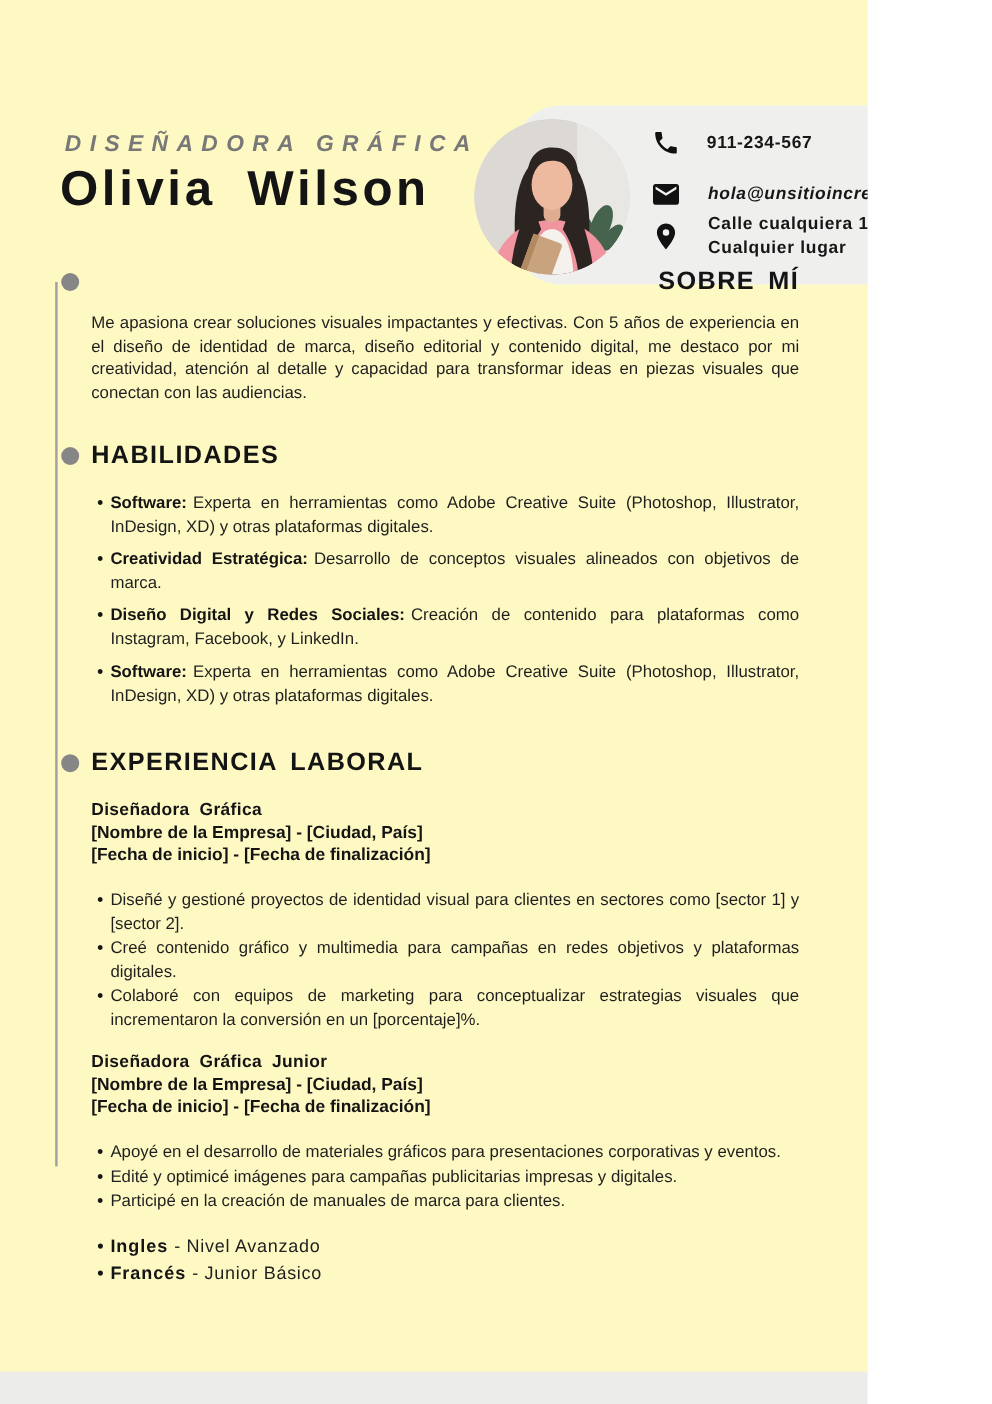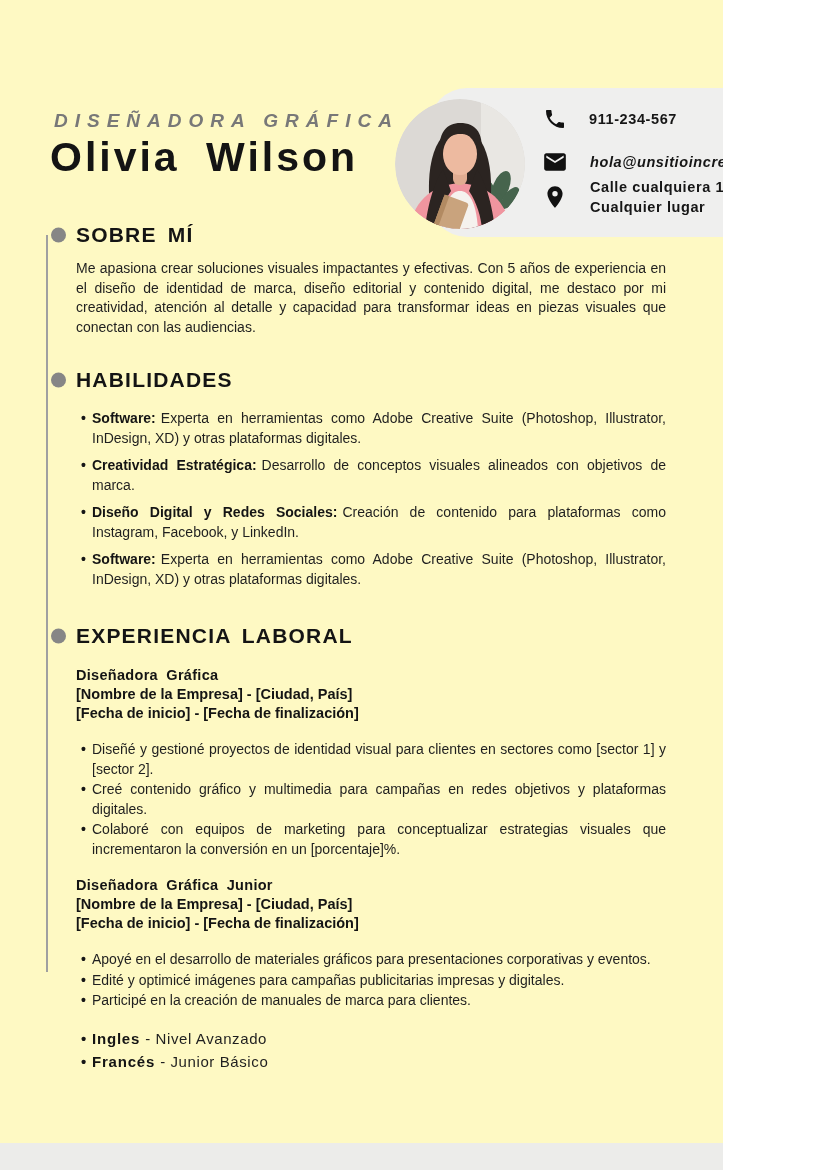--- a/index.html
+++ b/index.html
@@ -78,21 +78,21 @@
     position:relative;
     font-size:21px;font-weight:700;letter-spacing:1.2px;word-spacing:4px;
     color:var(--ink-strong);line-height:26px;
   }
   .section-dot{
     position:absolute;left:-25px;top:50%;
     width:15px;height:15px;border-radius:50%;
     background:var(--dot);
     transform:translateY(-50%);
   }
-  .sec-about h2{margin-bottom:11px;}
+  .sec-about h2{margin-bottom:11px;text-align:right;}
   .sec-about p{
     font-size:14px;line-height:19.5px;text-align:justify;color:var(--ink);margin-top:11px;
   }
   .sec-skills h2{margin-top:30px;margin-bottom:16px;}
   .blist{list-style:none;}
   .blist li{
     display:flex;align-items:flex-start;
     font-size:14px;line-height:19.5px;
   }
   .blist li .bdot{

